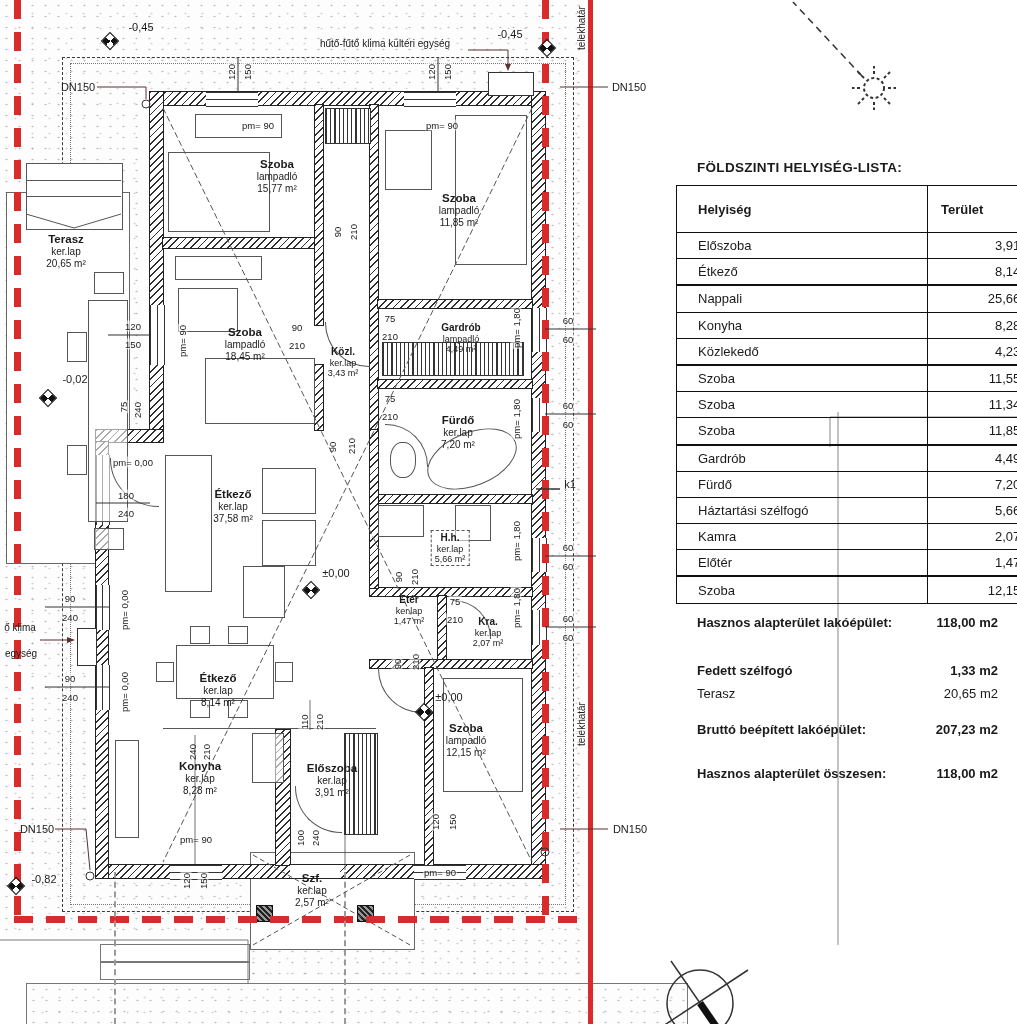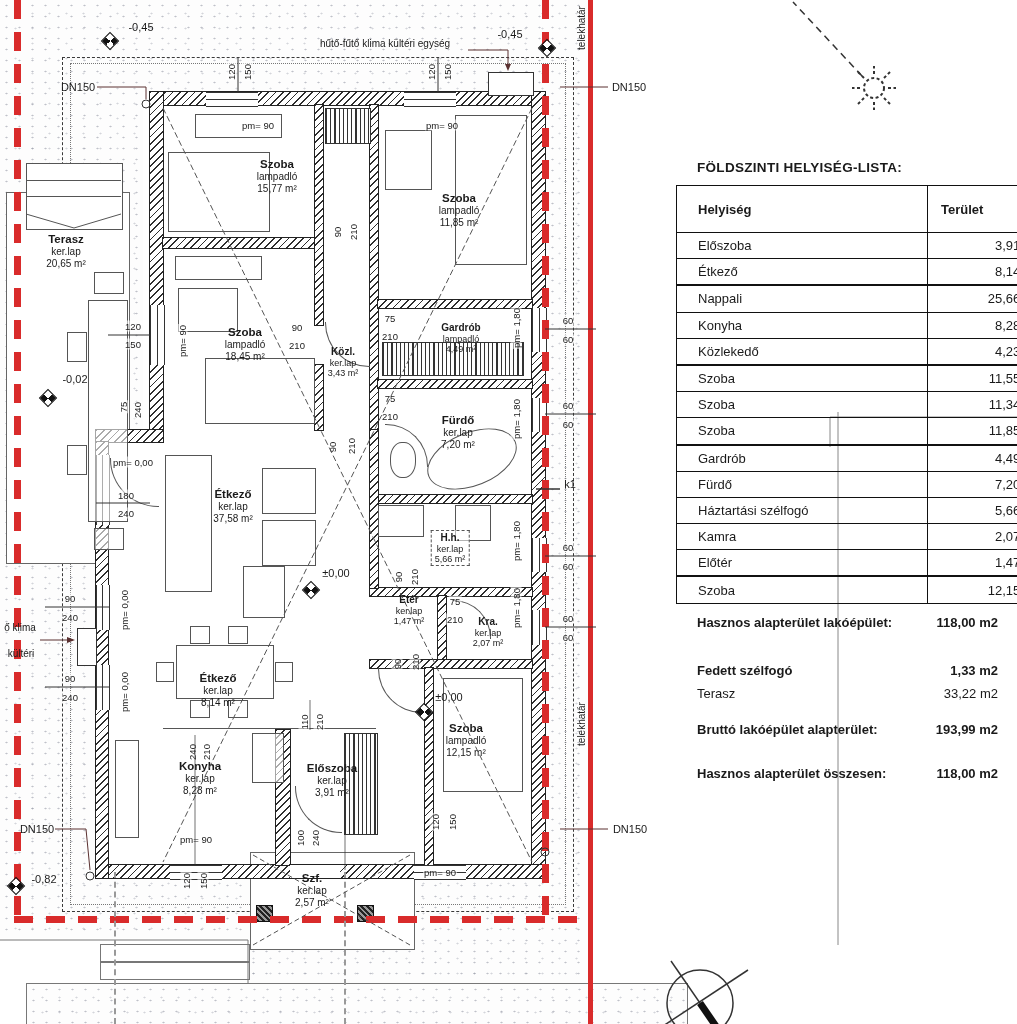--- a/index.html
+++ b/index.html
@@ -416,21 +416,21 @@
     <div class="ann" style="left: 44px; top: 879px; transform: translate(-50%, -50%) rotate(0deg);">-0,82</div>
 
     <div class="ann" style="left: 336px; top: 573px; transform: translate(-50%, -50%) rotate(0deg);">±0,00</div>
 
     <div class="ann" style="left: 449px; top: 697px; transform: translate(-50%, -50%) rotate(0deg);">±0,00</div>
 
     <div class="ann" style="left: 570px; top: 484px; transform: translate(-50%, -50%) rotate(0deg);">k1</div>
 
     <div class="ann smtxt" style="left: 20px; top: 627px; transform: translate(-50%, -50%) rotate(0deg);">ő klima</div>
 
-    <div class="ann smtxt" style="left: 21px; top: 653px; transform: translate(-50%, -50%) rotate(0deg);">kültéri</div>
+    <div class="ann smtxt" style="left: 21px; top: 653px; transform: translate(-50%, -50%) rotate(0deg);">egység</div>
 
     <div class="ann smtxt" style="left: 581px; top: 724px; transform: translate(-50%, -50%) rotate(-90deg);">telekhatár</div>
 
     <div class="ann smtxt" style="left: 581px; top: 28px; transform: translate(-50%, -50%) rotate(-90deg);">telekhatár</div>
 
 </div>
 
 <svg class="overlay" width="1017" height="1024" viewBox="0 0 1017 1024">
   <g stroke="#555" stroke-width="1" fill="none">
 
@@ -570,26 +570,26 @@
       <span class="sv">118,00 m2</span>
     </div>
 
     <div class="sumrow b" style="left: 16px; top: 663px;">
       <span class="sl">Fedett szélfogó</span>
       <span class="sv">1,33 m2</span>
     </div>
 
     <div class="sumrow" style="left: 16px; top: 686px;">
       <span class="sl">Terasz</span>
-      <span class="sv">33,22 m2</span>
+      <span class="sv">20,65 m2</span>
     </div>
 
     <div class="sumrow b" style="left: 16px; top: 722px;">
-      <span class="sl">Bruttó lakóépület alapterület:</span>
-      <span class="sv">193,99 m2</span>
+      <span class="sl">Bruttó beépített lakóépület:</span>
+      <span class="sv">207,23 m2</span>
     </div>
 
     <div class="sumrow b" style="left: 16px; top: 766px;">
       <span class="sl">Hasznos alapterület összesen:</span>
       <span class="sv">118,00 m2</span>
     </div>
 
 </div>
 
 </body></html>

